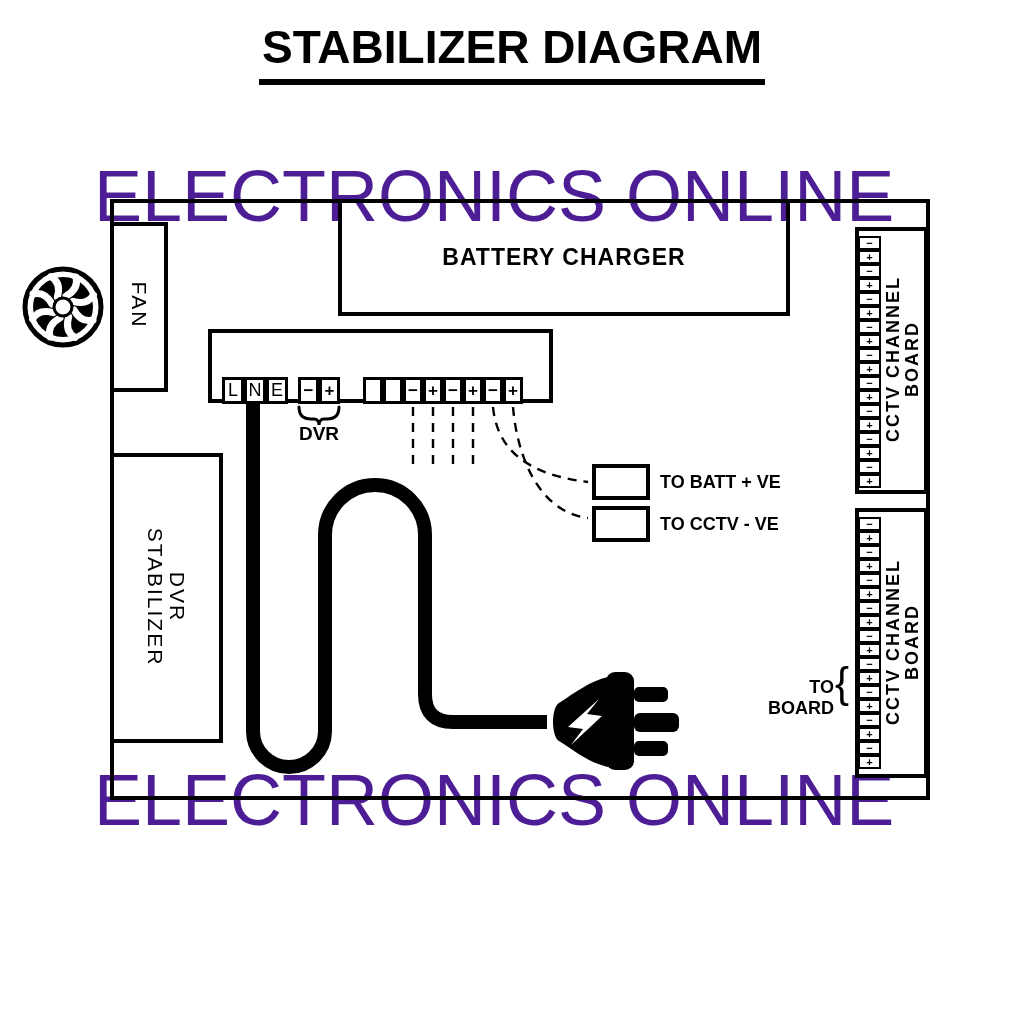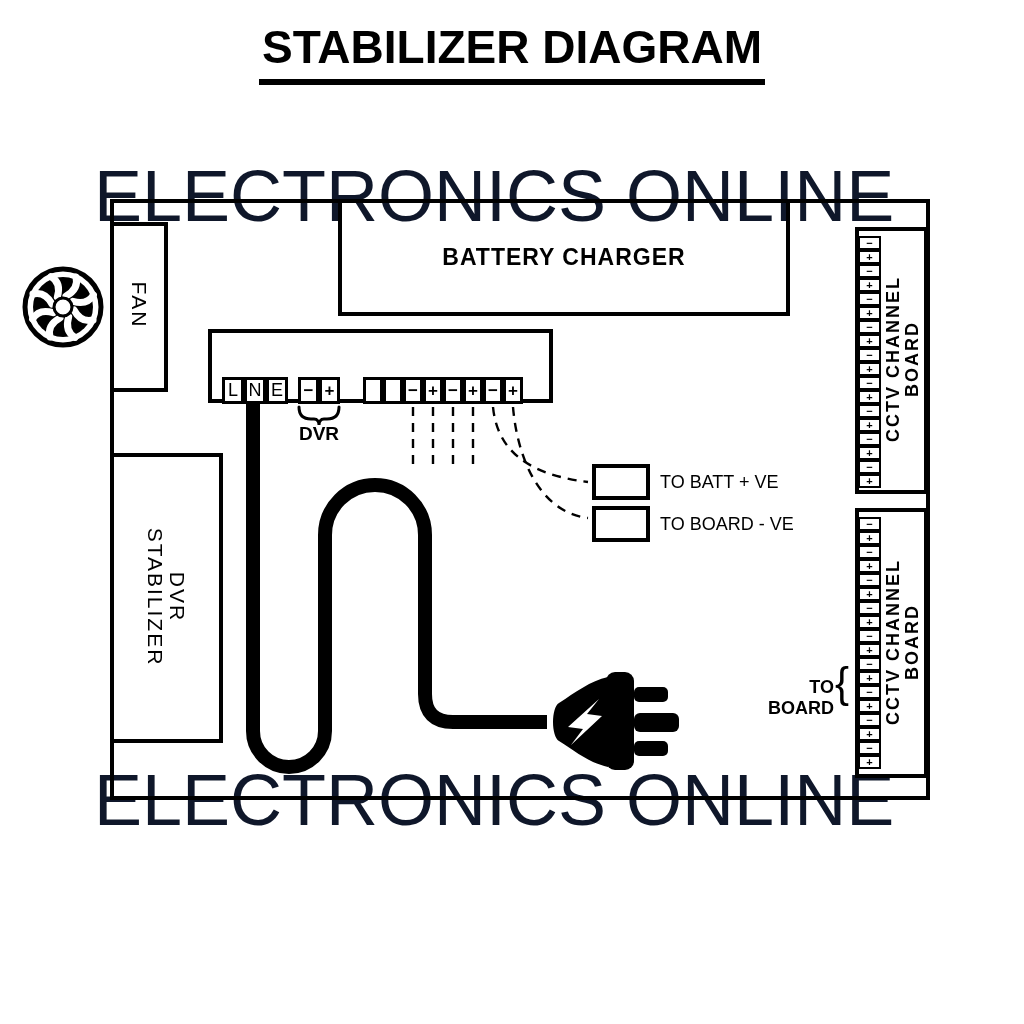--- a/index.html
+++ b/index.html
@@ -9,21 +9,21 @@
   }
   
   .title{
     position:absolute;top:20px;left:50%;transform:translateX(-50%);
     font-size:46px;font-weight:900;letter-spacing:0px;white-space:nowrap;
     border-bottom:6px solid #000;padding:0 3px 5px 3px;
   }
   
   .watermark{
     position:absolute;left:94px;font-size:72px;line-height:72px;font-weight:400;
-    letter-spacing:0px;color:#0f172a;white-space:nowrap;z-index:1;
+    letter-spacing:0px;color:#4c1d95;white-space:nowrap;z-index:1;
   }
   .wm-top{top:160px;}
   .wm-bottom{top:764px;}
   
   .box{position:absolute;border:4px solid #000;background:transparent;box-sizing:border-box;z-index:2;}
   .board{left:110px;top:199px;width:820px;height:601px;}
   .fan-box{left:110px;top:222px;width:58px;height:170px;}
   .charger-box{left:338px;top:199px;width:452px;height:117px;display:flex;align-items:center;justify-content:center;}
   .charger-label{font-size:23px;font-weight:700;letter-spacing:1px;}
   .strip-box{left:208px;top:329px;width:345px;height:74px;}
@@ -54,21 +54,21 @@
   .lne{left:222px;top:377px;}
   .pair{left:298px;top:377px;}
   .outs{left:363px;top:377px;}
   
   .term-col{position:absolute;display:flex;flex-direction:column;z-index:3;}
   .term-col .term-cell{width:23px;height:14px;border-width:2px;font-size:11px;font-weight:700;line-height:10px;}
   .col-top{left:858px;top:236px;}
   .col-bottom{left:858px;top:517px;}
   
   .dvr-label{position:absolute;left:294px;top:423px;width:50px;text-align:center;font-size:19px;font-weight:700;z-index:3;}
-  .batt-label{position:absolute;left:660px;font-size:18px;font-weight:400;z-index:3;white-space:nowrap;}
+  .batt-label{position:absolute;left:660px;font-size:18px;font-weight:700;z-index:3;white-space:nowrap;}
   .batt-label-pos{top:472px;}
   .batt-label-neg{top:514px;}
   .tocctv-label{position:absolute;left:748px;top:677px;width:86px;text-align:right;font-size:18px;font-weight:700;z-index:3;}
   .tocctv-brace{position:absolute;left:835px;top:662px;font-size:42px;font-weight:400;z-index:3;line-height:42px;}
   
   .overlay{position:absolute;left:0;top:0;z-index:4;pointer-events:none;}
 </style>
 </head>
 <body>
 
@@ -113,21 +113,21 @@
 
 <div class="box stab-box"></div>
 <div class="vlabel rot-cw stab-label">
   <div>DVR</div>
   <div>STABILIZER</div>
 </div>
 
 <div class="box batt-box-pos"></div>
 <div class="box batt-box-neg"></div>
 <div class="batt-label batt-label-pos">TO BATT + VE</div>
-<div class="batt-label batt-label-neg">TO BOARD - VE</div>
+<div class="batt-label batt-label-neg">TO CCTV - VE</div>
 
 <div class="box cctv-box-top"></div>
 <div class="box cctv-box-bottom"></div>
 <div class="term-col col-top">
 
 <div class="term-cell" style="">−</div>
     <div class="term-cell" style="">+</div>
     <div class="term-cell" style="">−</div>
     <div class="term-cell" style="">+</div>
     <div class="term-cell" style="">−</div>

